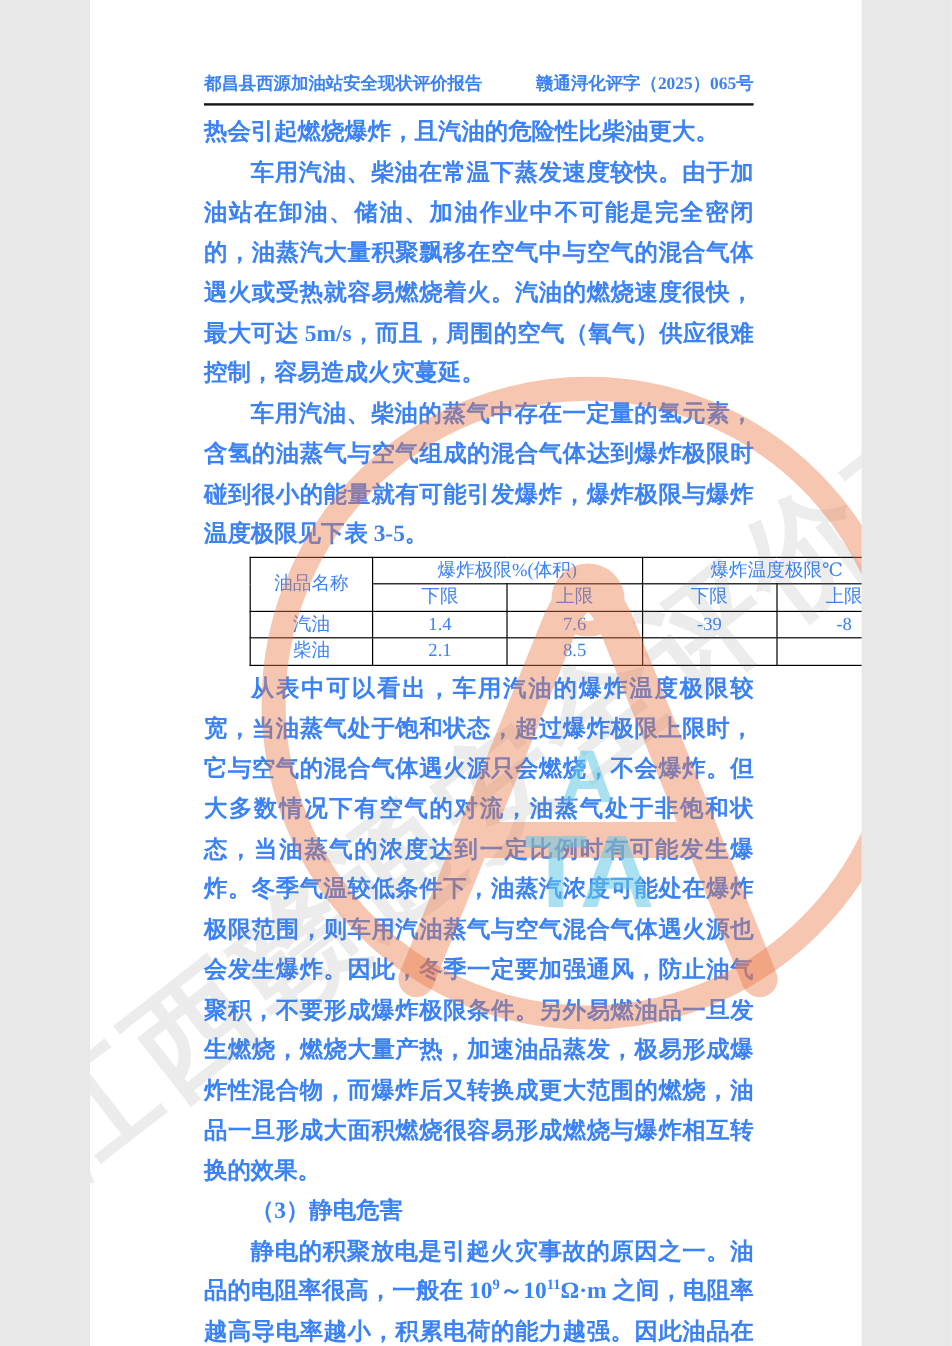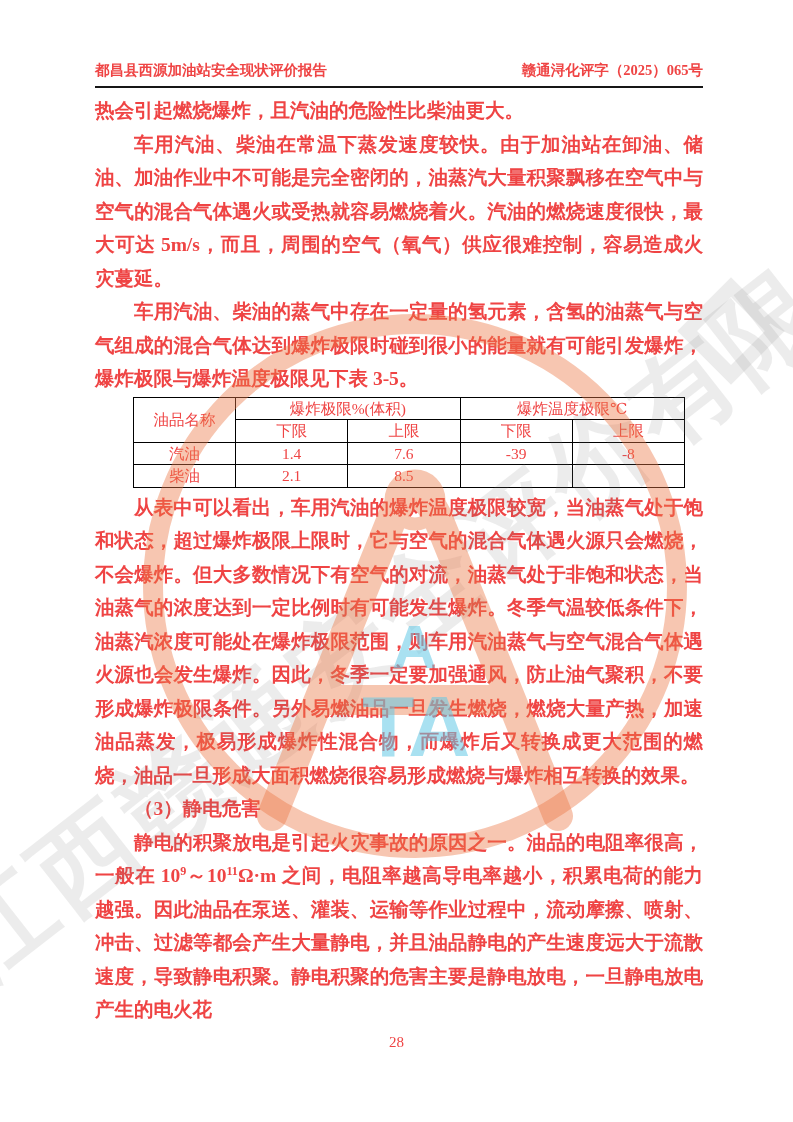--- a/index.html
+++ b/index.html
@@ -1,19 +1,19 @@
 <!DOCTYPE html>
 <html><head>
 <meta charset="utf-8">
 <style>
   html,body{margin:0;padding:0;background:#e8e8e8;}
   .page{
-    width:793px;height:1122px;background:#ffffff;position:relative;
+    width:643px;height:1122px;background:#ffffff;position:relative;
     margin:0 auto;overflow:hidden;
-    font-family:"Liberation Serif","DejaVu Serif",serif;color:#ef4444;
+    font-family:"Liberation Serif","DejaVu Serif",serif;color:#3b82f6;
   }
   .header{
     position:absolute;top:60px;left:95px;right:90px;
     display:flex;justify-content:space-between;align-items:flex-end;
     font-weight:bold;font-size:14.5px;line-height:20px;
     border-bottom:2px solid #161616;padding-bottom:6px;
   }
   .body{
     position:absolute;top:94px;left:95px;right:90px;
   }

